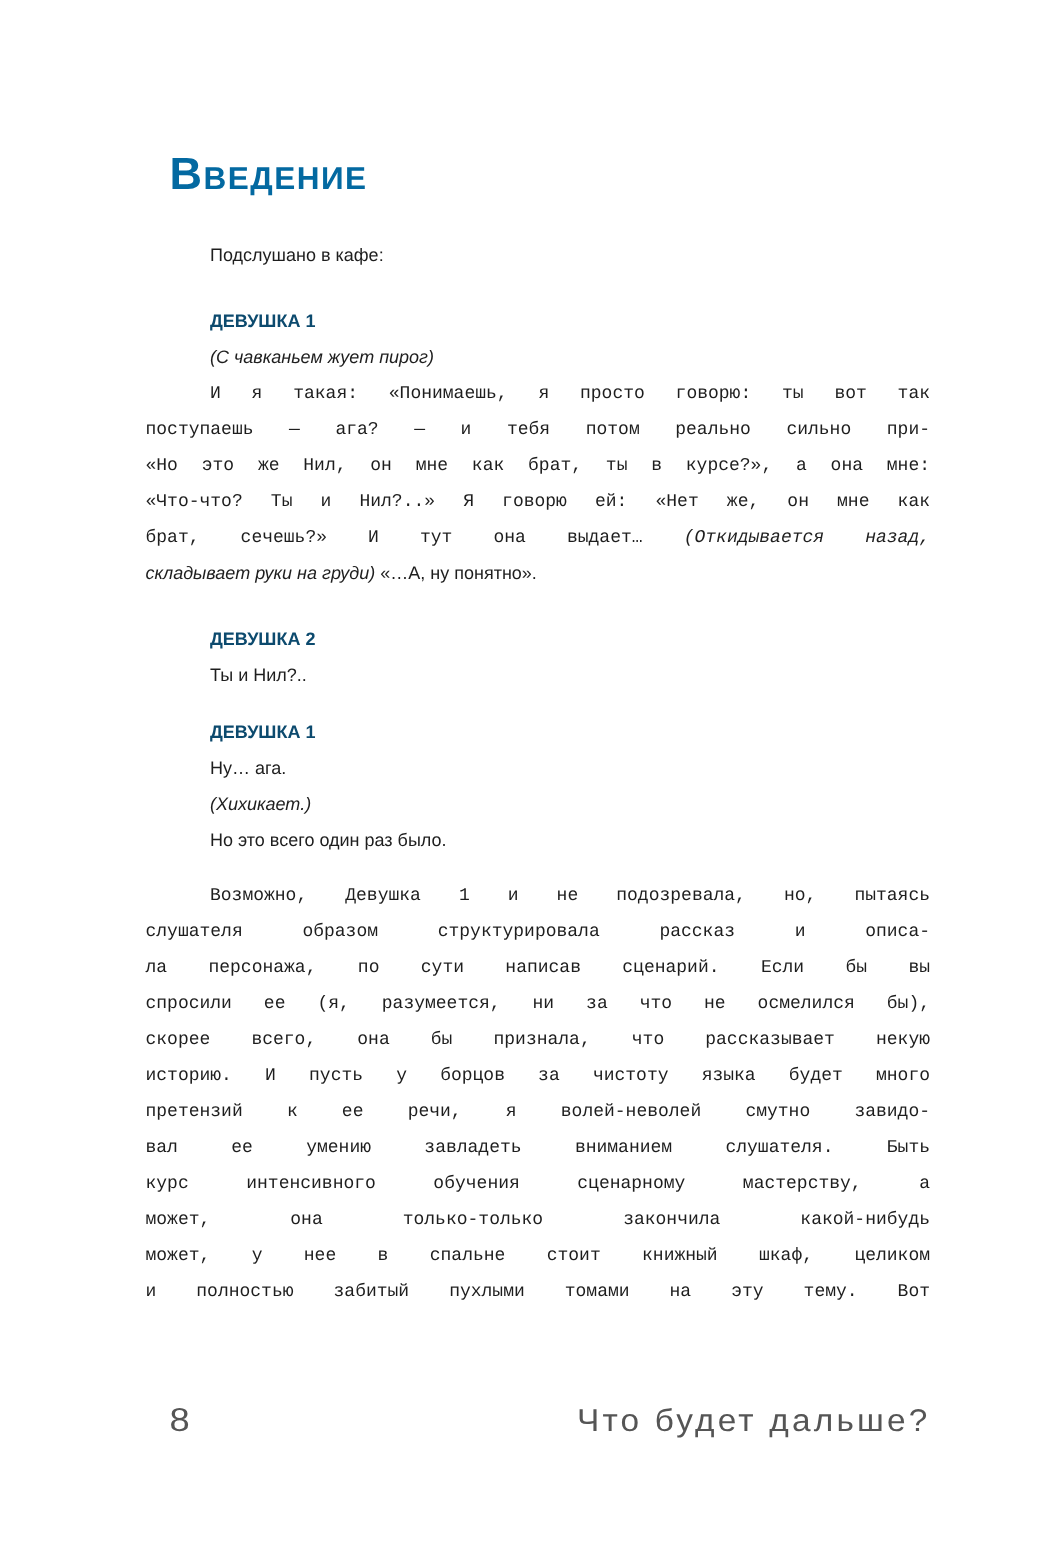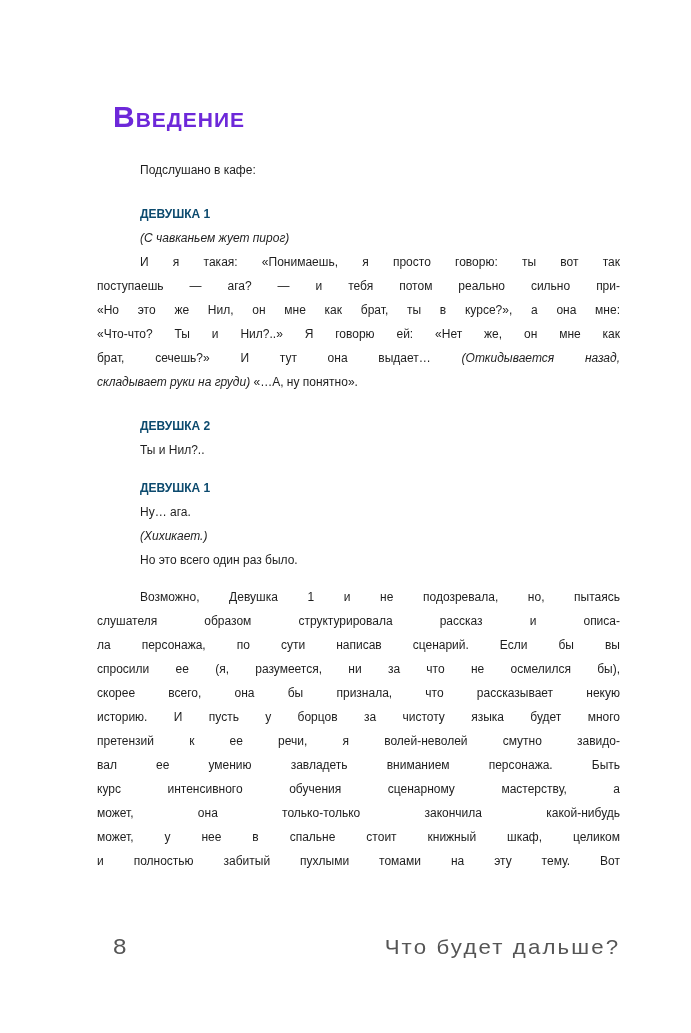--- a/index.html
+++ b/index.html
@@ -17,27 +17,27 @@
   .content {
     padding: 101px 71px 0 97px; 
   }
   .chapter-title {
     margin-left: 16px;
     font-size: 30px;
     line-height: 32px;
     font-weight: 700;
     font-variant: small-caps;
     letter-spacing: 1px;
-    color: #6d28d9;
+    color: #0369a1;
   }
   .block { color: #1e1e1e; font-size: 12px; line-height: 24px; }
   .line { min-height: 24px; white-space: nowrap; }
   .line.wrapok { white-space: normal; }
   .line.indent { padding-left: 43px; }
-  .line.justify { white-space: normal; text-align: justify; text-align-last: justify; }
+  .line.justify { white-space: normal; text-align: justify; text-align-last: justify; font-family: Liberation Mono, monospace; }
   .b { font-weight: 700; color: #0c4a6e; }
   .i { font-style: italic; }
   
   [data-name="intro-block"]      { margin-top: 25px; }
   [data-name="dialogue-block-1"] { margin-top: 20px; }
   [data-name="dialogue-block-2"] { margin-top: 20px; }
   [data-name="dialogue-block-3"] { margin-top: 14px; }
   [data-name="body-paragraph"]   { margin-top: 13px; }
   .footer {
     position: absolute;
@@ -92,21 +92,21 @@
           <div class="line indent wrapok" data-name="text-line"><span data-name="text-run">Но это всего один раз было.</span></div>
         </div>
         <div class="block" data-name="body-paragraph">
           <div class="line indent justify" data-name="text-line"><span data-name="text-run">Возможно, Девушка 1 и не подозревала, но, пытаясь</span></div>
           <div class="line justify" data-name="text-line"><span data-name="text-run">слушателя образом структурировала рассказ и описа-</span></div>
           <div class="line justify" data-name="text-line"><span data-name="text-run">ла персонажа, по сути написав сценарий. Если бы вы</span></div>
           <div class="line justify" data-name="text-line"><span data-name="text-run">спросили ее (я, разумеется, ни за что не осмелился бы),</span></div>
           <div class="line justify" data-name="text-line"><span data-name="text-run">скорее всего, она бы признала, что рассказывает некую</span></div>
           <div class="line justify" data-name="text-line"><span data-name="text-run">историю. И пусть у борцов за чистоту языка будет много</span></div>
           <div class="line justify" data-name="text-line"><span data-name="text-run">претензий к ее речи, я волей-неволей смутно завидо-</span></div>
-          <div class="line justify" data-name="text-line"><span data-name="text-run">вал ее умению завладеть вниманием персонажа. Быть</span></div>
+          <div class="line justify" data-name="text-line"><span data-name="text-run">вал ее умению завладеть вниманием слушателя. Быть</span></div>
           <div class="line justify" data-name="text-line"><span data-name="text-run">курс интенсивного обучения сценарному мастерству, а</span></div>
           <div class="line justify" data-name="text-line"><span data-name="text-run">может, она только-только закончила какой-нибудь</span></div>
           <div class="line justify" data-name="text-line"><span data-name="text-run">может, у нее в спальне стоит книжный шкаф, целиком</span></div>
           <div class="line justify" data-name="text-line"><span data-name="text-run">и полностью забитый пухлыми томами на эту тему. Вот</span></div>
         </div>
       </div>
   </div>
   <div class="footer" data-name="page-footer">
     <span class="page-number" data-name="page-number">8</span>
     <span class="running-title" data-name="running-title">Что будет дальше?</span>

